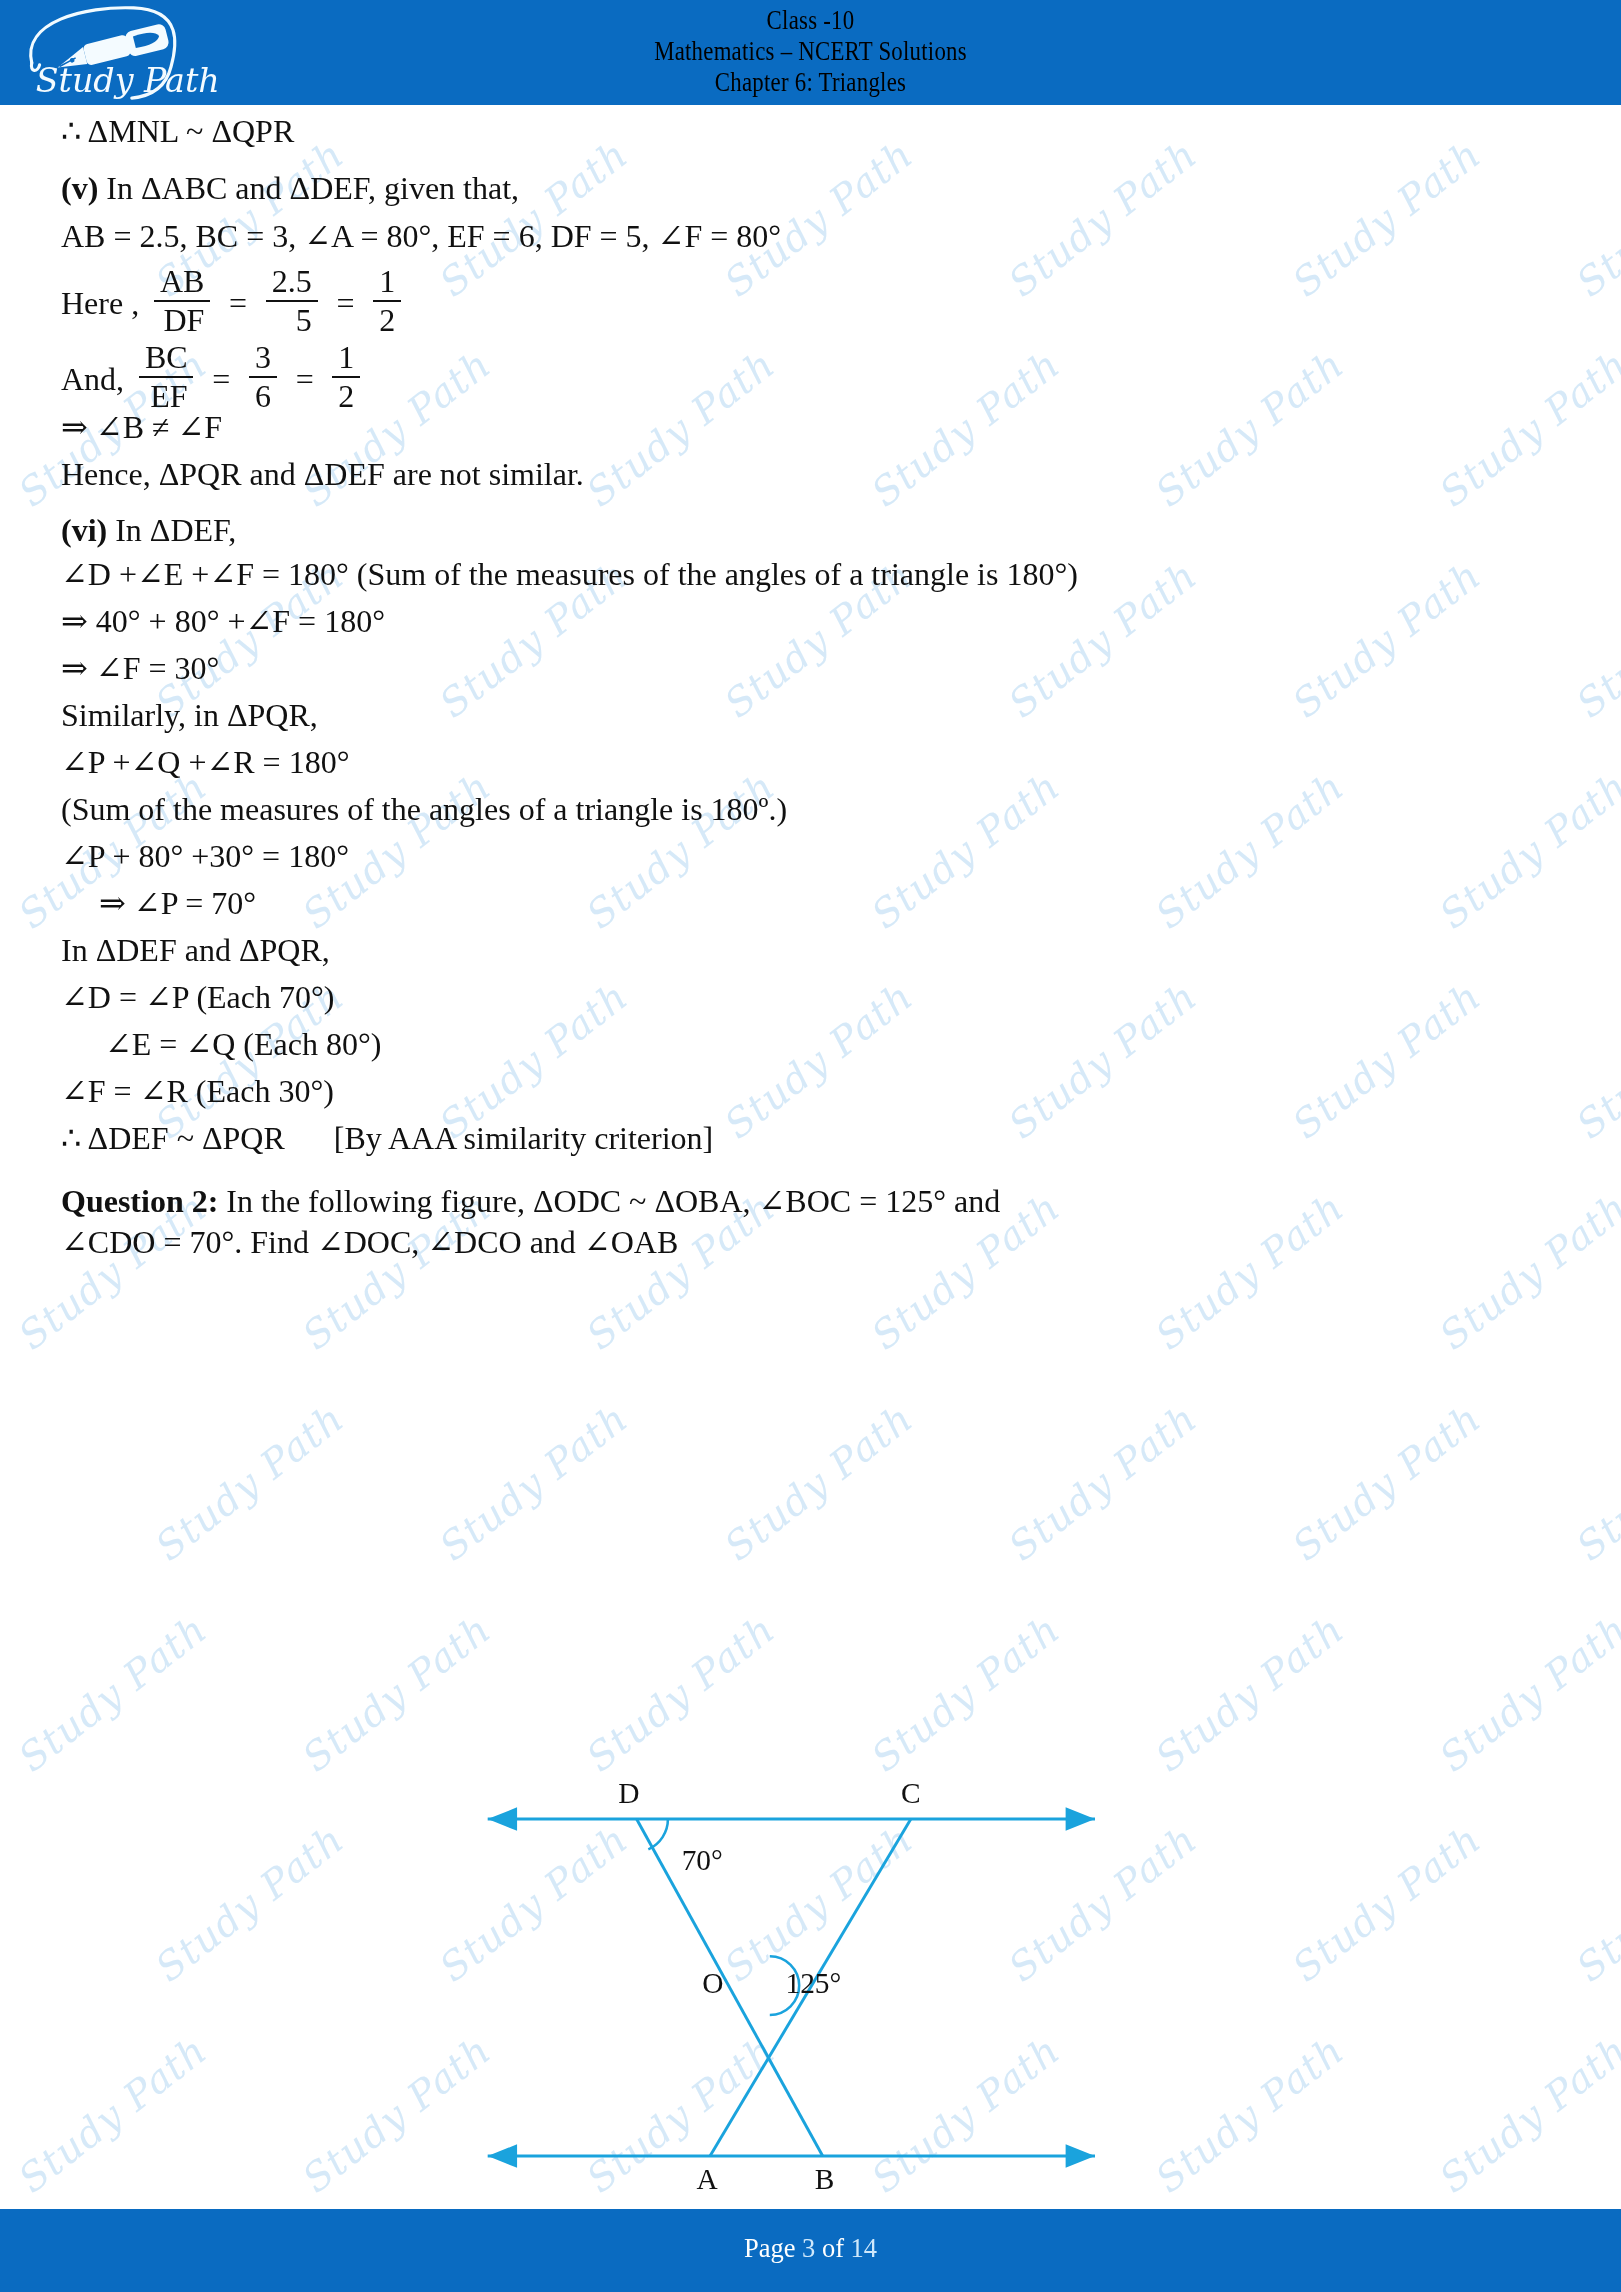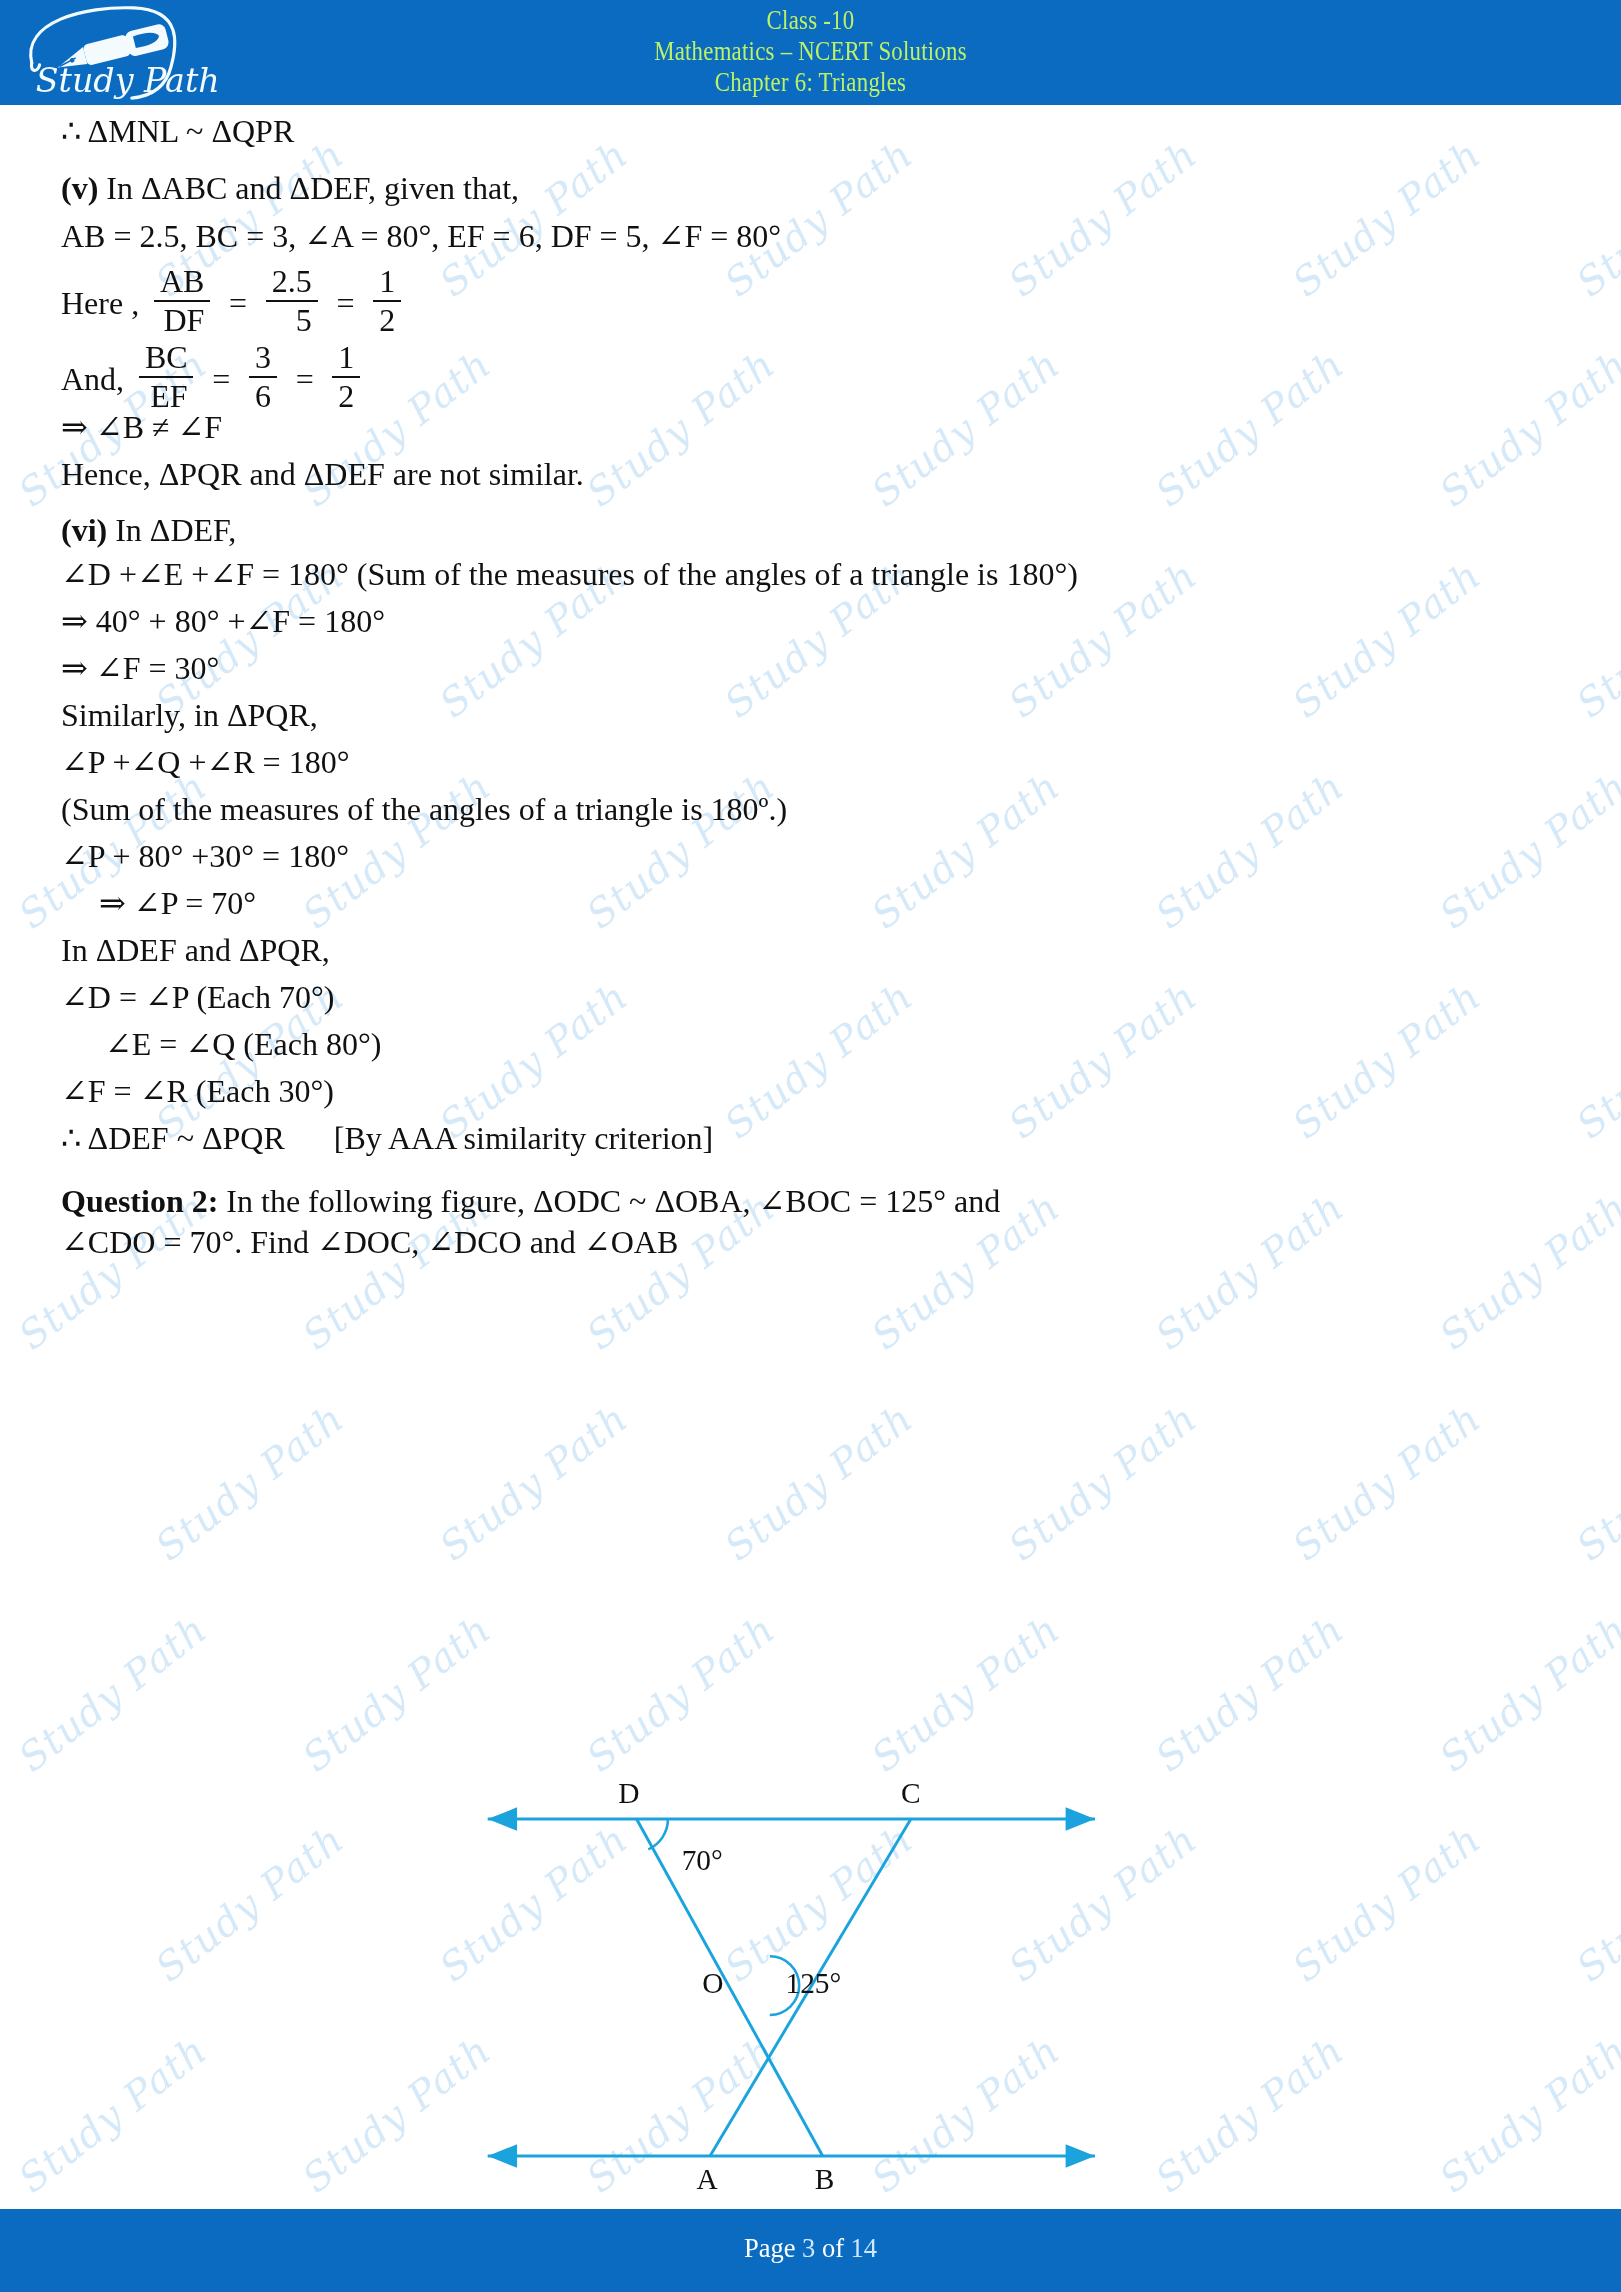--- a/index.html
+++ b/index.html
@@ -63,21 +63,21 @@
     top: 2px;
     width: 265px;
     height: 102px;
   }
   .header-titles {
     position: absolute;
     left: 0;
     top: 4.9px;
     width: 1621px;
     text-align: center;
-    color: #bef264;
+    color: #000000;
     font-family: "Liberation Serif", "DejaVu Serif", serif;
     line-height: 1.18;
   }
   .header-titles div {
     font-size: 26.5px;
     letter-spacing: 0.3px;
     transform: scaleX(0.86);
   }
 
   

